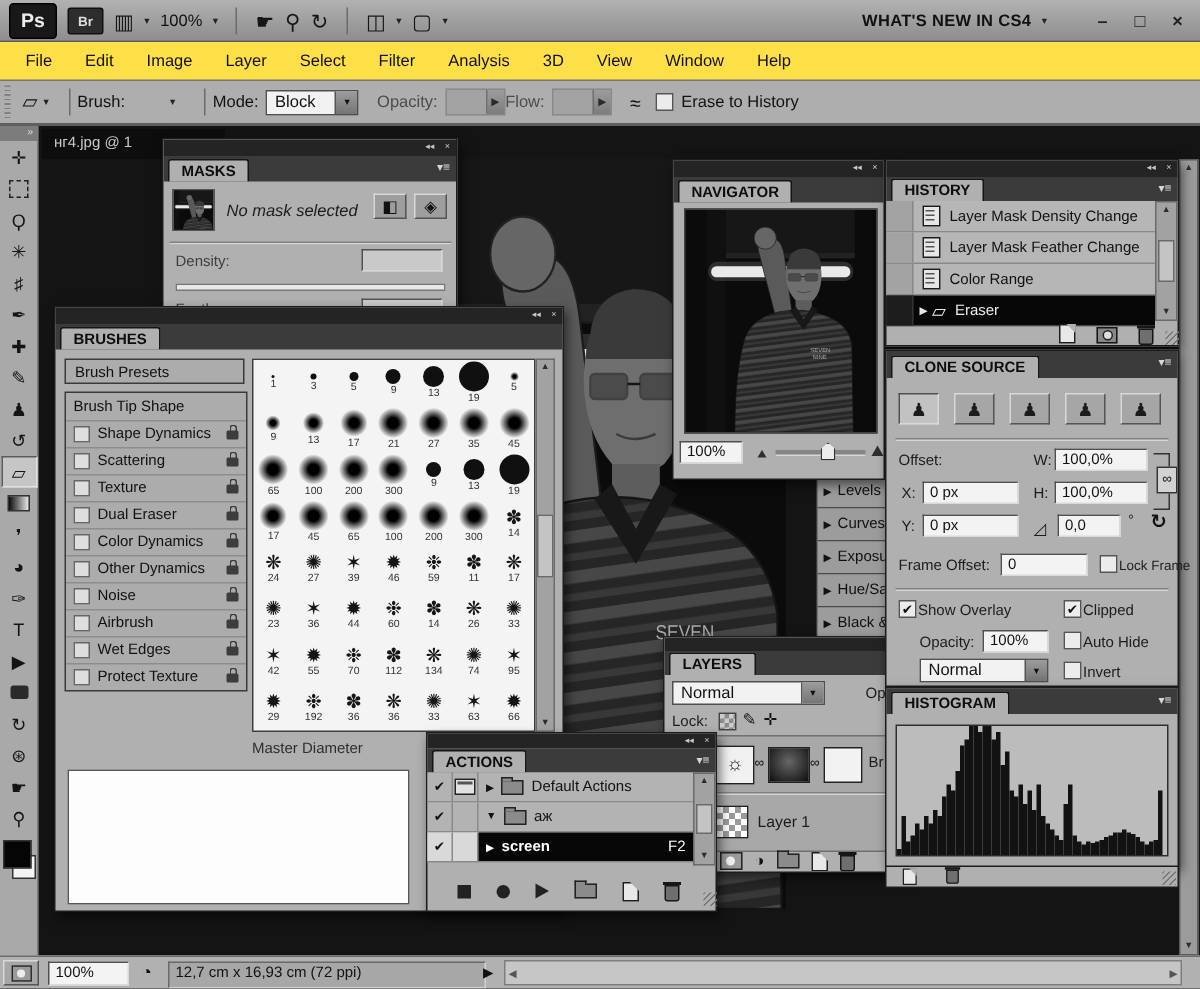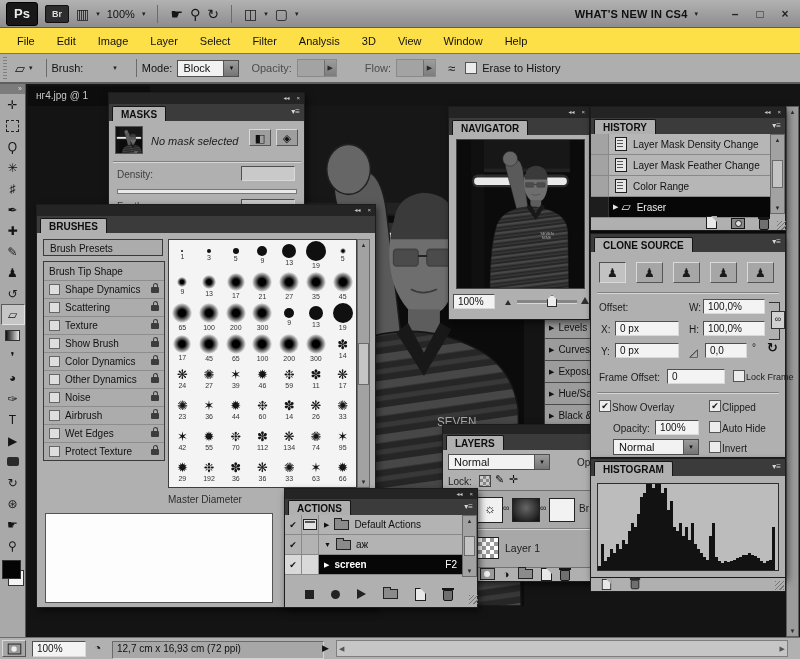--- a/index.html
+++ b/index.html
@@ -248,21 +248,21 @@
     <span class="vsep"></span>
     <span>Mode:</span>
     <span class="dd" style="width:62px;margin-left:5px">
       <span>Block</span>
       <span class="da">▾</span>
     </span>
     <span style="margin-left:12px;color:#4c4c4c">Opacity:</span>
     <span class="dis-field" style="margin-left:5px">
       <span class="spin">▶</span>
     </span>
-    <span style="margin-left:28px;color:#4c4c4c">Flow:</span>
+    <span style="margin-left:0;color:#4c4c4c">Flow:</span>
     <span class="dis-field" style="margin-left:5px">
       <span class="spin">▶</span>
     </span>
     <span style="margin-left:12px;font-size: 13px">≈</span>
     <span class="cbx" style="margin-left:10px"></span>
     <span style="margin-left:5px">Erase to History</span>
   </div>
 
   <div id="canvas" class="abs"></div>
   <div id="doctab" class="abs">нг4.jpg @ 1</div>
@@ -423,21 +423,21 @@
           <span class="bl-label">Scattering</span>
           <span class="i-padlock"></span>
         </div>
         <div class="brush-item">
           <span class="cb"></span>
           <span class="bl-label">Texture</span>
           <span class="i-padlock"></span>
         </div>
         <div class="brush-item">
           <span class="cb"></span>
-          <span class="bl-label">Show Brush</span>
+          <span class="bl-label">Dual Eraser</span>
           <span class="i-padlock"></span>
         </div>
         <div class="brush-item">
           <span class="cb"></span>
           <span class="bl-label">Color Dynamics</span>
           <span class="i-padlock"></span>
         </div>
         <div class="brush-item">
           <span class="cb"></span>
           <span class="bl-label">Other Dynamics</span>

